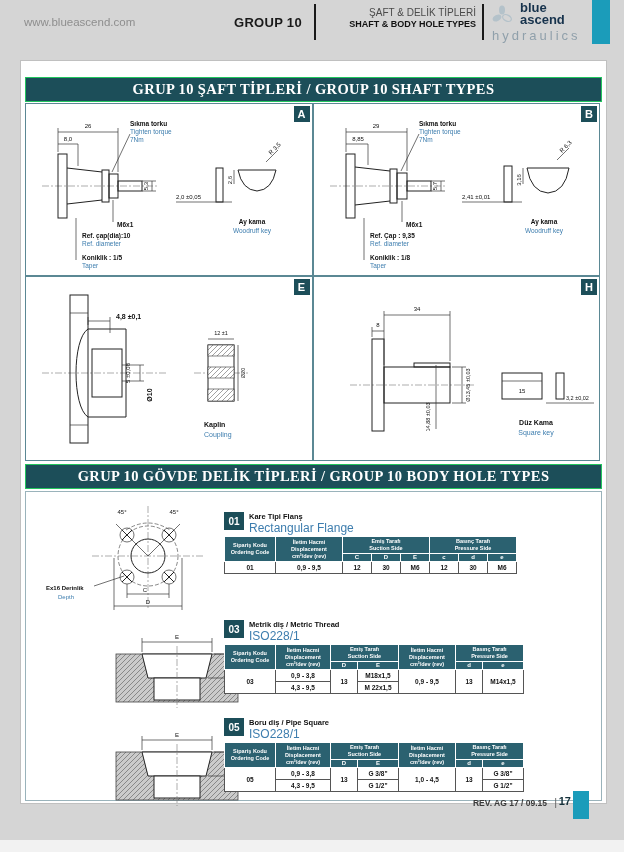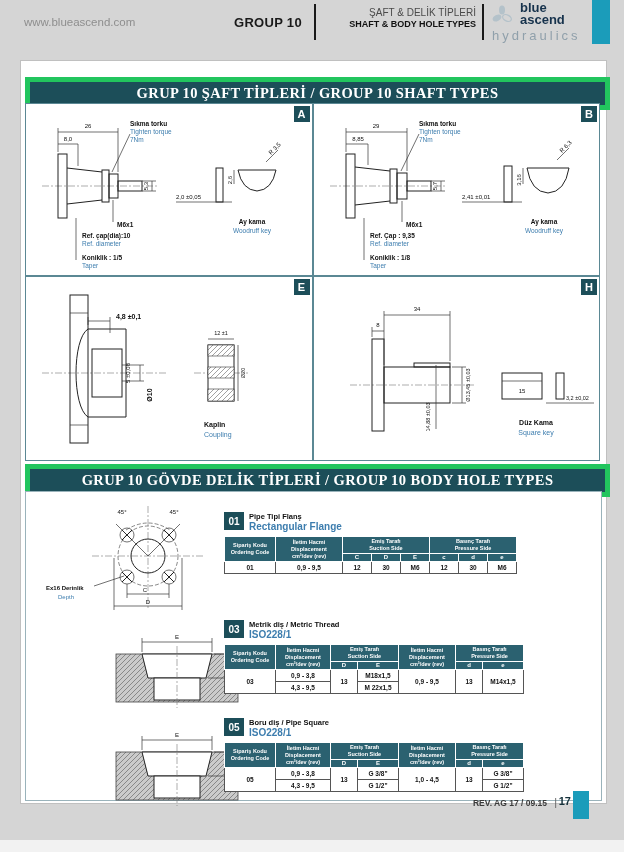--- a/index.html
+++ b/index.html
@@ -13,21 +13,21 @@
   .hdr-sub{position:absolute;left:320px;top:6px;width:156px;text-align:right;line-height:1.3;}
   .hdr-sub .tr{font-size:10px;color:#4a4a4a;}
   .hdr-sub .en{font-size:9px;font-weight:bold;color:#111;}
   .logo{position:absolute;left:492px;top:2px;width:100px;}
   .logo-top{display:flex;align-items:flex-end;gap:8px;}
   .logo-words{font-size:13px;font-weight:bold;color:#16324c;line-height:.95;}
   .logo-hyd{font-size:13px;color:#90a0ab;letter-spacing:3px;margin-top:1px;}
   .accent-bar{position:absolute;left:592px;top:0;width:18px;height:44px;background:#1b9cba;}
   
   .page{position:absolute;left:20px;top:60px;width:585px;height:742px;background:#fff;border:1px solid #c0c0c0;}
-  .sec-title{position:absolute;left:4px;width:575px;height:23px;background:#1c4e59;border:5px solid #22c55e;color:#fff;
+  .sec-title{position:absolute;left:4px;width:575px;height:23px;background:#1c4e59;border:1px solid #22c55e;color:#fff;
     font-family:"Liberation Serif",serif;font-weight:bold;font-size:14.5px;letter-spacing:.4px;
     display:flex;align-items:center;justify-content:center;}
   
   .shaft-grid{position:absolute;left:4px;top:42px;width:575px;height:358px;display:grid;
     grid-template-columns:1fr 1fr;grid-template-rows:173px 185px;}
   .panel{position:relative;background:#fff;border:1px solid #5b8894;}
   .badge{position:absolute;top:2px;right:2px;width:16px;height:16px;background:#1c4e59;color:#fff;
     font-size:11px;font-weight:bold;display:flex;align-items:center;justify-content:center;}
   
   svg text{font-family:"Liberation Sans",sans-serif;}
@@ -40,21 +40,21 @@
   .tk{font-size:6.5px;font-weight:bold;fill:#111;}
   .te{font-size:6.5px;fill:#3d7dae;}
   .hatchfill{fill:none;stroke:#444;stroke-width:.5;}
   
   .body-content{position:absolute;left:4px;top:430px;width:575px;height:308px;border:1px solid #9ab3bb;background:#fff;}
   .blk-head{position:absolute;display:flex;gap:5px;align-items:flex-start;}
   .blk-num{width:20px;height:18px;background:#1c4e59;color:#fff;font-weight:bold;font-size:10px;
     display:flex;align-items:center;justify-content:center;flex:none;}
   .blk-title{line-height:1.2;}
   .blk-title .t1{font-size:7.5px;font-weight:bold;color:#111;display:block;}
-  .blk-title .t2{font-size:10px;color:#3d7dae;display:block;font-weight:bold;}
+  .blk-title .t2{font-size:12px;color:#3d7dae;display:block;font-weight:normal;}
   table.dtable{border-collapse:collapse;position:absolute;}
   .dtable th{background:#2b6170;color:#fff;font-size:5.5px;font-weight:bold;border:1px solid #fff;
     padding:1px 2px;text-align:center;line-height:1.25;vertical-align:middle;}
   .dtable th span{display:block;}
   .dtable th.sub{font-size:6px;padding:0 2px;}
   .dtable td{background:#fff;border:1px solid #555;font-size:6.5px;font-weight:bold;color:#111;
     text-align:center;padding:2px 2px;}
   
   .footer{position:absolute;left:0;top:791px;width:593px;height:30px;}
   .foot-text{position:absolute;right:46px;top:7px;font-size:8.5px;font-weight:bold;color:#3a3a3a;}
@@ -306,21 +306,21 @@
       <text class="dim" x="132" y="14" text-anchor="middle">45°</text>
       <text class="dim" x="103" y="92" text-anchor="middle">C</text>
       <text class="dim" x="106" y="104" text-anchor="middle">D</text>
       <text class="tk" x="4" y="90" style="font-size:6px">Ex16 Derinlik</text>
       <text class="te" x="16" y="99" style="font-size:6px">Depth</text>
     </svg>
 
     <div class="blk-head" style="left:198px;top:20px;">
       <div class="blk-num">01</div>
       <div class="blk-title">
-        <span class="t1">Pipe Tipi Flanş</span>
+        <span class="t1">Kare Tipi Flanş</span>
         <span class="t2">Rectangular Flange</span>
       </div>
     </div>
 
     <table class="dtable" style="left:198px;top:44px;">
       <tbody>
           <tr>
         <th rowspan="2" style="width:46px">
           <span>Sipariş Kodu</span>
               <span>Ordering Code</span>

